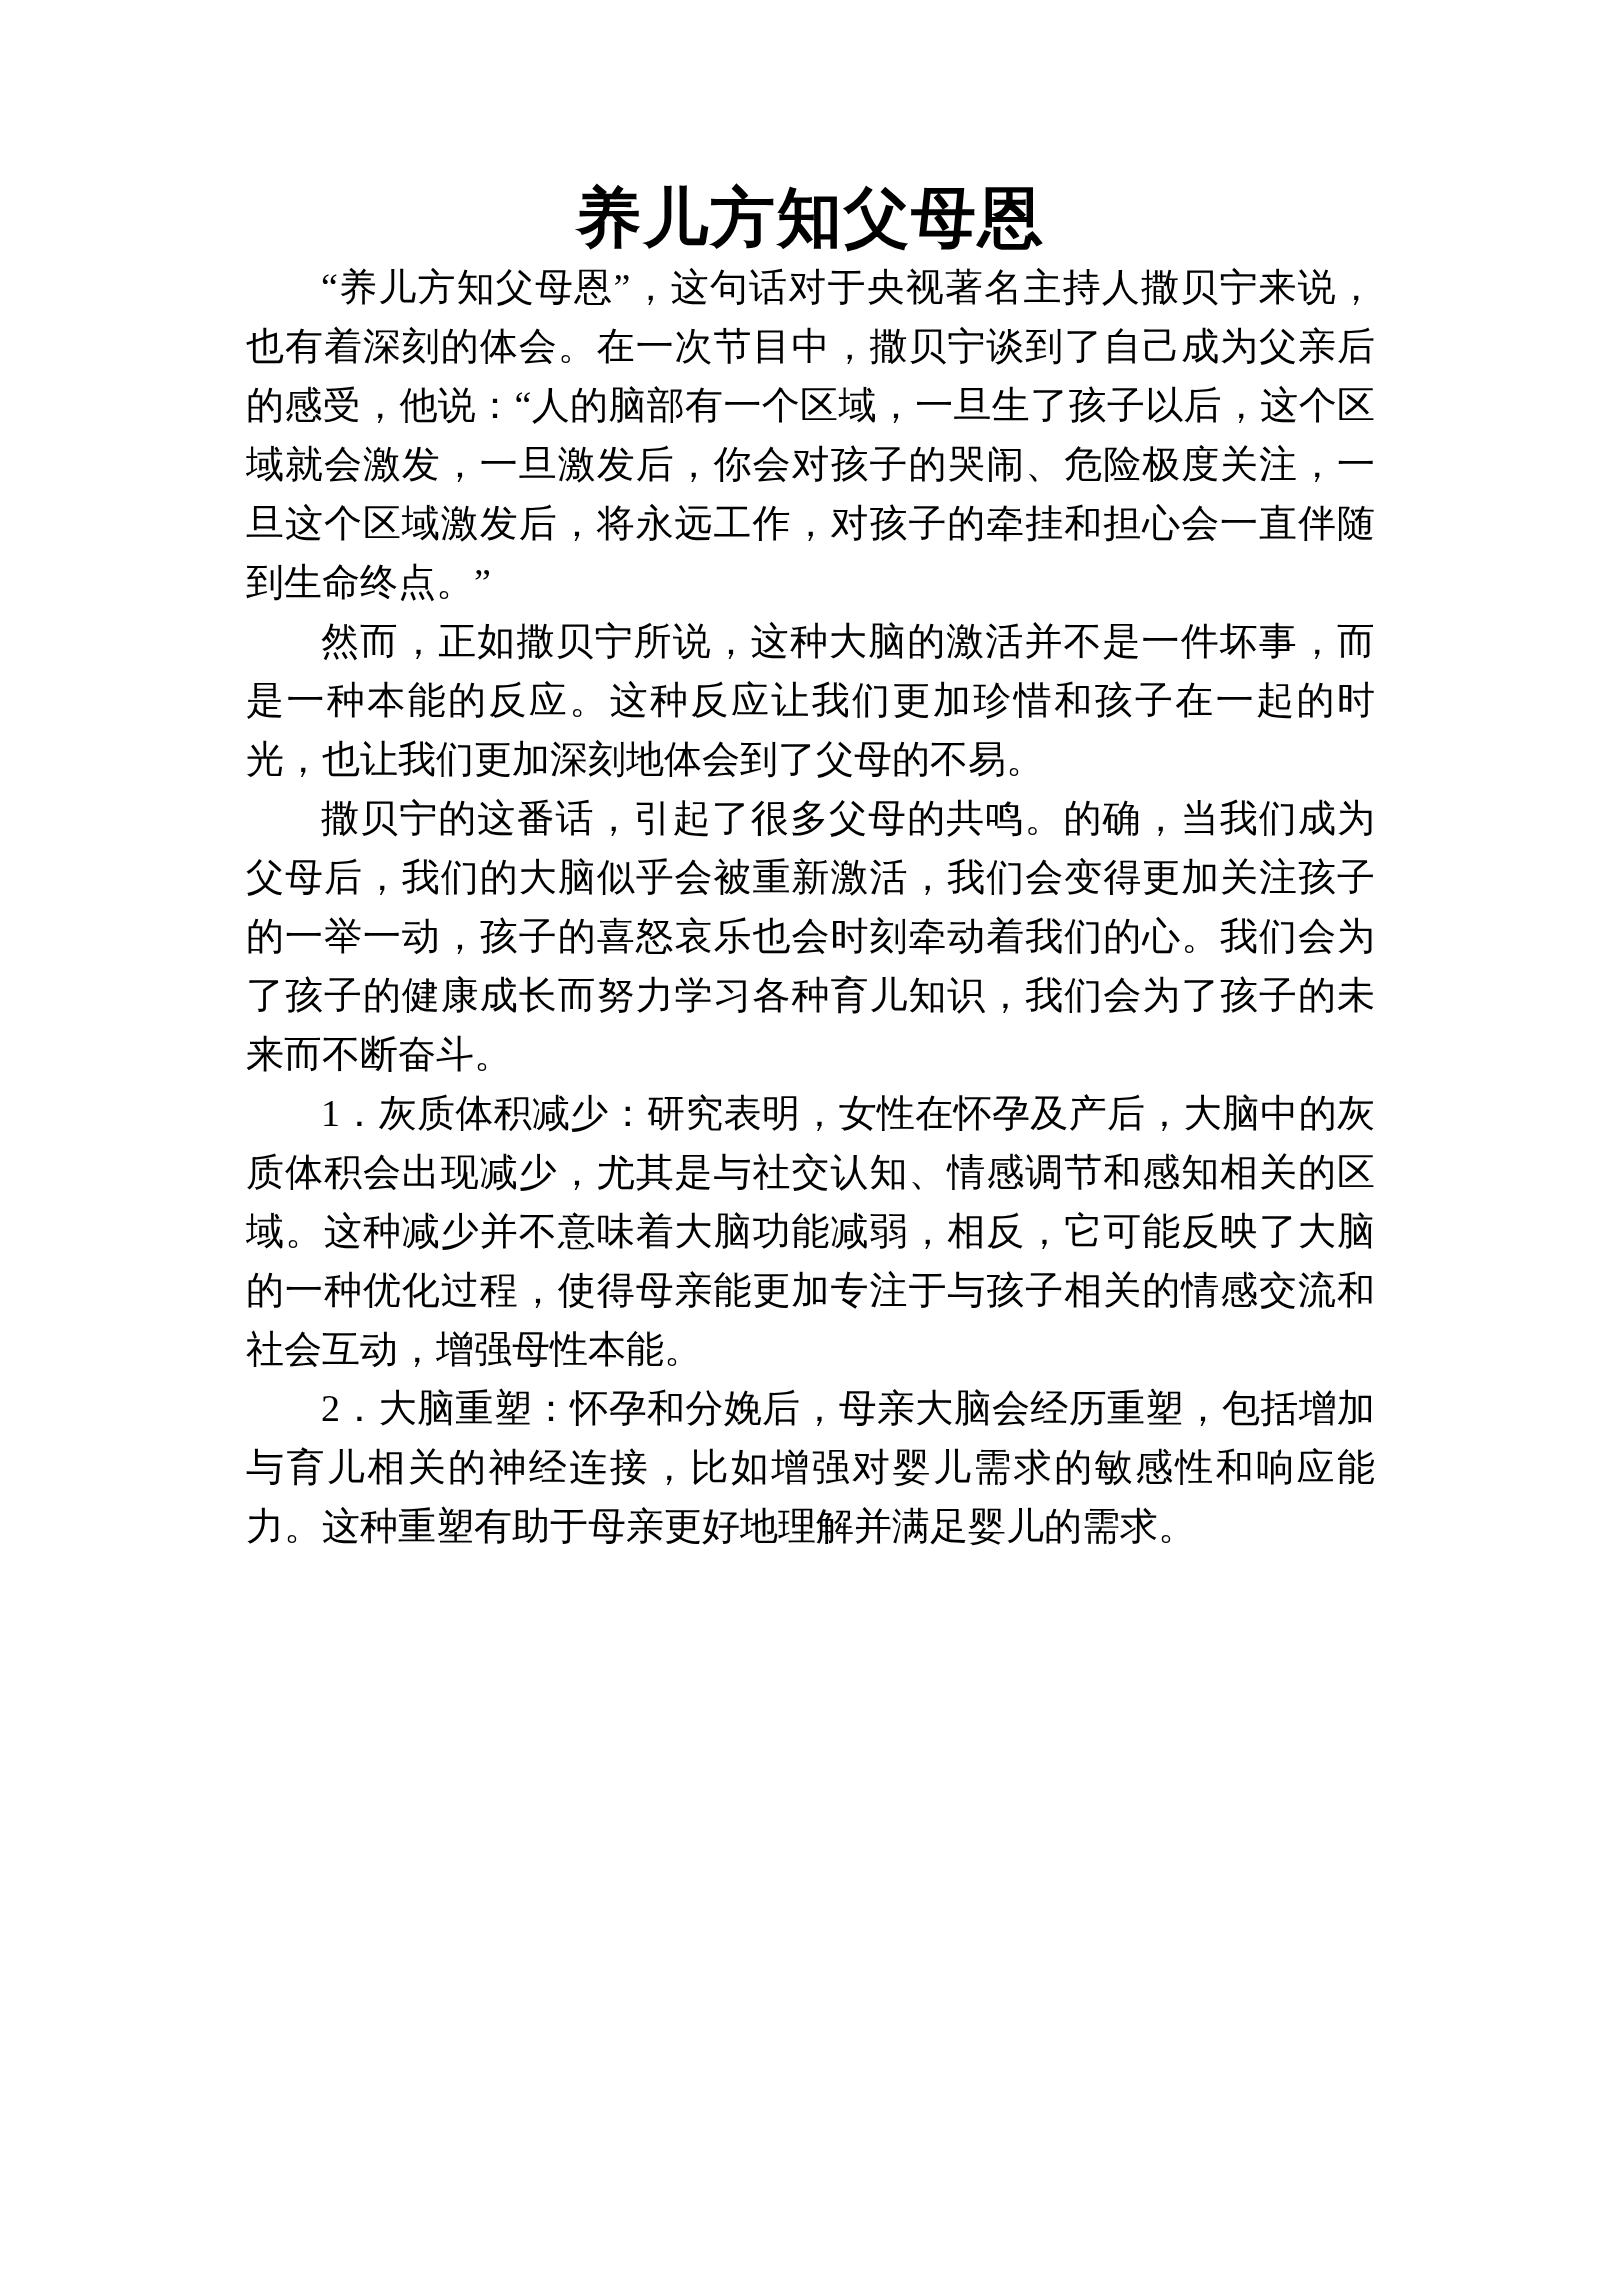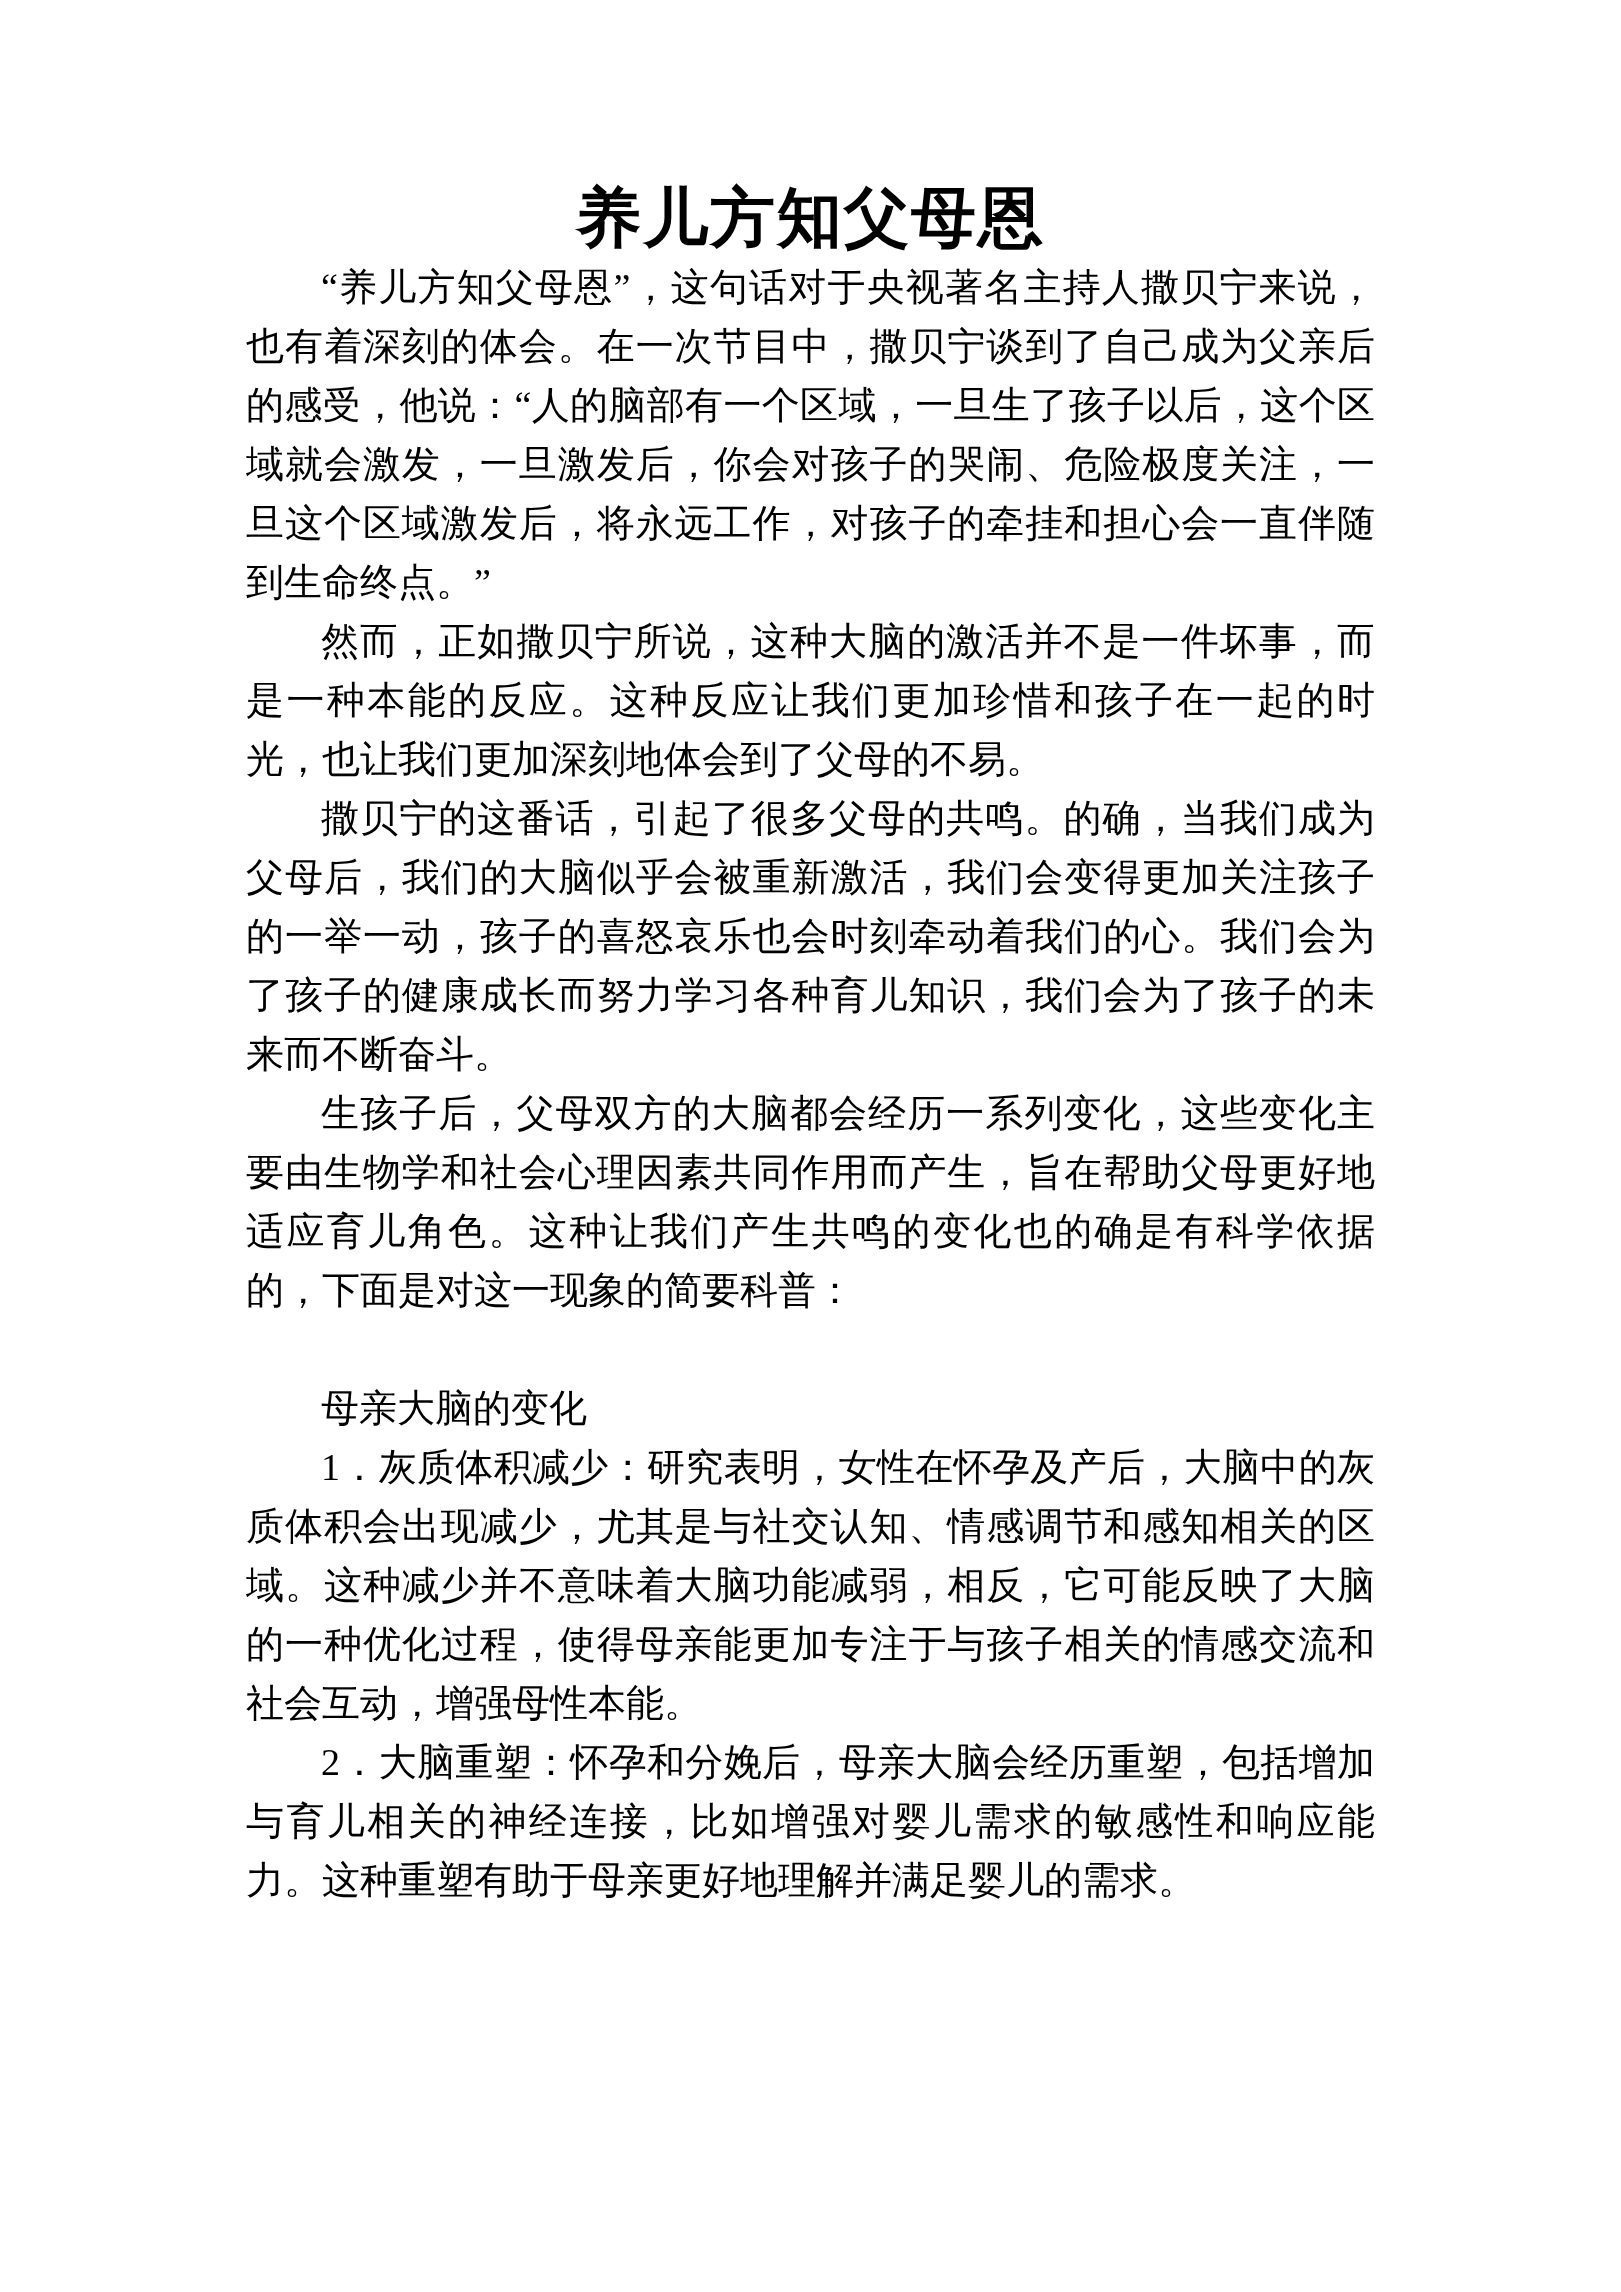--- a/index.html
+++ b/index.html
@@ -64,23 +64,21 @@
   <h1 class="doc-title">养儿方知父母恩</h1>
 
   <div class="doc-body">
 
     <p class="para">“养儿方知父母恩”，这句话对于央视著名主持人撒贝宁来说，也有着深刻的体会。在一次节目中，撒贝宁谈到了自己成为父亲后的感受，他说：“人的脑部有一个区域，一旦生了孩子以后，这个区域就会激发，一旦激发后，你会对孩子的哭闹、危险极度关注，一旦这个区域激发后，将永远工作，对孩子的牵挂和担心会一直伴随到生命终点。”</p>
 
     <p class="para">然而，正如撒贝宁所说，这种大脑的激活并不是一件坏事，而是一种本能的反应。这种反应让我们更加珍惜和孩子在一起的时光，也让我们更加深刻地体会到了父母的不易。</p>
 
     <p class="para">撒贝宁的这番话，引起了很多父母的共鸣。的确，当我们成为父母后，我们的大脑似乎会被重新激活，我们会变得更加关注孩子的一举一动，孩子的喜怒哀乐也会时刻牵动着我们的心。我们会为了孩子的健康成长而努力学习各种育儿知识，我们会为了孩子的未来而不断奋斗。</p>
 
-    <p class="para">生孩子后，父母双方的大脑都会经历一系列变化，这些变化主要由生物学和社会心理因素共同作用而产生，旨在帮助父母更好地适应育儿角色。这种让我们产生共鸣的变化也的确是有科学依据的，下面是对这一现象的简要科普：</p>
 
-    <p class="para gap-above">母亲大脑的变化</p>
 
     <p class="para">1．灰质体积减少：研究表明，女性在怀孕及产后，大脑中的灰质体积会出现减少，尤其是与社交认知、情感调节和感知相关的区域。这种减少并不意味着大脑功能减弱，相反，它可能反映了大脑的一种优化过程，使得母亲能更加专注于与孩子相关的情感交流和社会互动，增强母性本能。</p>
 
     <p class="para">2．大脑重塑：怀孕和分娩后，母亲大脑会经历重塑，包括增加与育儿相关的神经连接，比如增强对婴儿需求的敏感性和响应能力。这种重塑有助于母亲更好地理解并满足婴儿的需求。</p>
 
 
   </div>
 
   <div class="page-footer">
     <span class="page-number">37</span>

